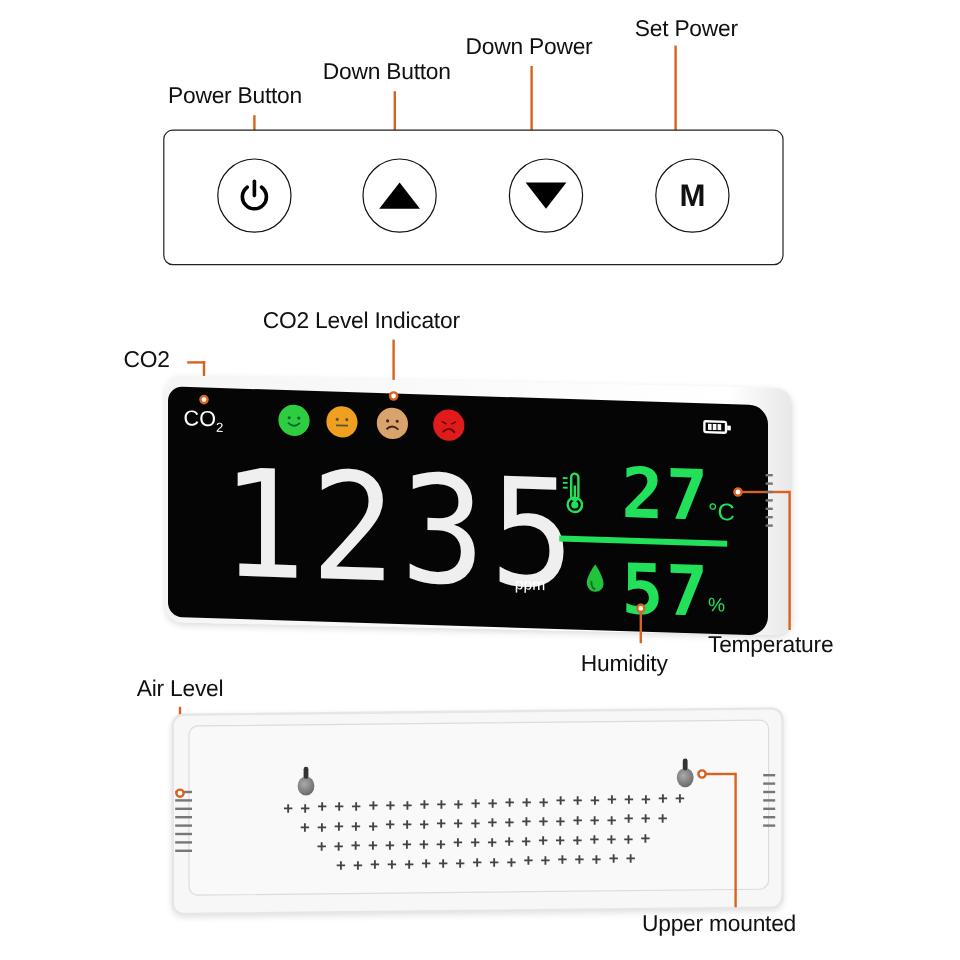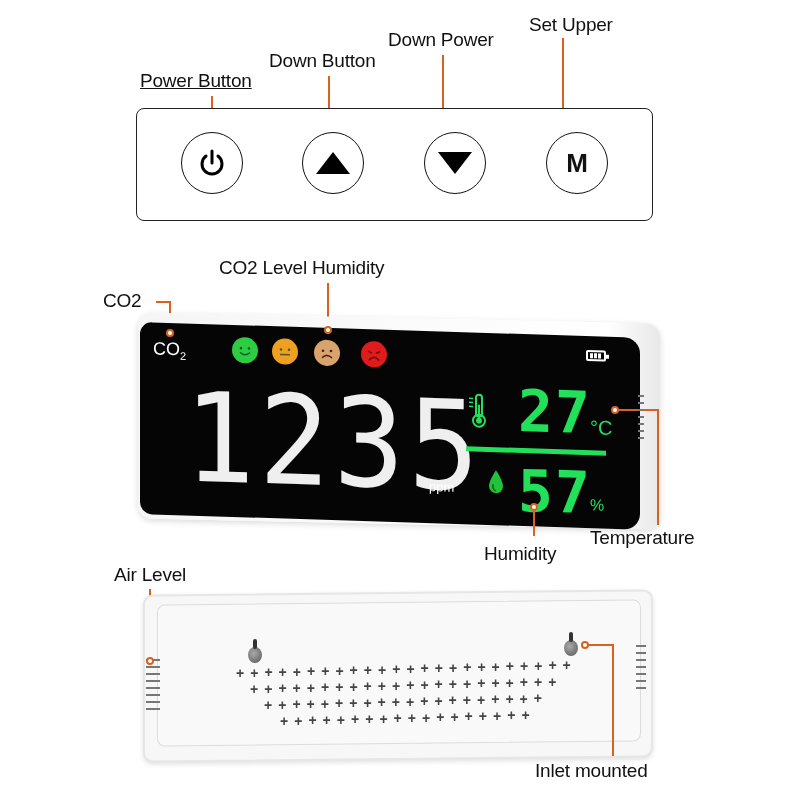--- a/index.html
+++ b/index.html
@@ -35,33 +35,33 @@
   .back-inner { position: absolute; left: 12px; top: 8px; right: 10px; bottom: 14px; border: 1.5px solid #dcdcdc; border-radius: 8px; background: #f9f9f9; }
   .vent { position: absolute; width: 14px; height: 2px; background: #777; }
   .keyhole { position: absolute; width: 14px; height: 16px; border-radius: 50%; background: radial-gradient(circle at 40% 40%, #aaa, #555); }
   .keyhole::before { content:""; position:absolute; left:5px; top:-8px; width:4px; height:10px; background:#333; border-radius:2px; }
   .plus { position: absolute; color: #444; font-size: 14px; font-weight: bold; line-height: 1; }
 </style>
 </head>
 <body>
 
 <div>
-  <span class="label" style="left:140px;top:70px;text-decoration:underline;">Power Button</span>
+  <span class="label" style="left:140px;top:70px;">Power Button</span>
   <div class="lead" style="left:211px;top:96px;width:2px;height:19px;"></div>
   <div class="dot" style="left:208px;top:114px;"></div>
 
   <span class="label" style="left:269px;top:50px;">Down Button</span>
   <div class="lead" style="left:328px;top:76px;width:2px;height:39px;"></div>
   <div class="dot" style="left:325px;top:114px;"></div>
 
   <span class="label" style="left:388px;top:29px;">Down Power</span>
   <div class="lead" style="left:442px;top:55px;width:2px;height:60px;"></div>
   <div class="dot" style="left:439px;top:114px;"></div>
 
-  <span class="label" style="left:529px;top:14px;">Set Upper</span>
+  <span class="label" style="left:529px;top:14px;">Set Power</span>
   <div class="lead" style="left:562px;top:38px;width:2px;height:77px;"></div>
   <div class="dot" style="left:559px;top:114px;"></div>
 
   <div class="panel"></div>
 
   <div class="btn" style="left:181px;">
     <svg width="30" height="30" viewBox="0 0 30 30">
       <path d="M9 8 A10 10 0 1 0 21 8" fill="none" stroke="#000" stroke-width="3" stroke-linecap="round"></path>
       <line x1="15" y1="3" x2="15" y2="15" stroke="#000" stroke-width="3" stroke-linecap="round"></line>
     </svg>
@@ -75,21 +75,21 @@
     <svg width="38" height="26" viewBox="0 0 38 26">
       <polygon points="2,2 36,2 19,24" fill="#000"></polygon>
     </svg>
   </div>
   <div class="btn btn-m" style="left:546px;">
     <span>M</span>
   </div>
 </div>
 
 <div>
-  <span class="label" style="left:219px;top:257px;">CO2 Level Humidity</span>
+  <span class="label" style="left:219px;top:257px;">CO2 Level Indicator</span>
   <div class="lead" style="left:327px;top:283px;width:2px;height:45px;"></div>
 
   <span class="label" style="left:103px;top:290px;">CO2</span>
   <div class="lead" style="left:156px;top:301px;width:15px;height:2px;"></div>
   <div class="lead" style="left:169px;top:301px;width:2px;height:30px;"></div>
 
   <div class="device-shell"></div>
 
   <div class="screen">
     <span class="co2-text"><span>CO</span><sub>2</sub></span>
@@ -293,14 +293,14 @@
       <span class="plus" style="left: 464.6px; top: 709.45px;">+</span>
       <span class="plus" style="left: 478.8px; top: 709.1px;">+</span>
       <span class="plus" style="left: 493px; top: 708.75px;">+</span>
       <span class="plus" style="left: 507.2px; top: 708.4px;">+</span>
       <span class="plus" style="left: 521.4px; top: 708.05px;">+</span>
     </div>
 
   <div class="dot" style="left:581px;top:641px;"></div>
   <div class="lead" style="left:588px;top:644px;width:25px;height:2px;"></div>
   <div class="lead" style="left:612px;top:644px;width:2px;height:112px;"></div>
-  <span class="label" style="left:535px;top:760px;">Inlet mounted</span>
+  <span class="label" style="left:535px;top:760px;">Upper mounted</span>
 </div>
 
 </body></html>

